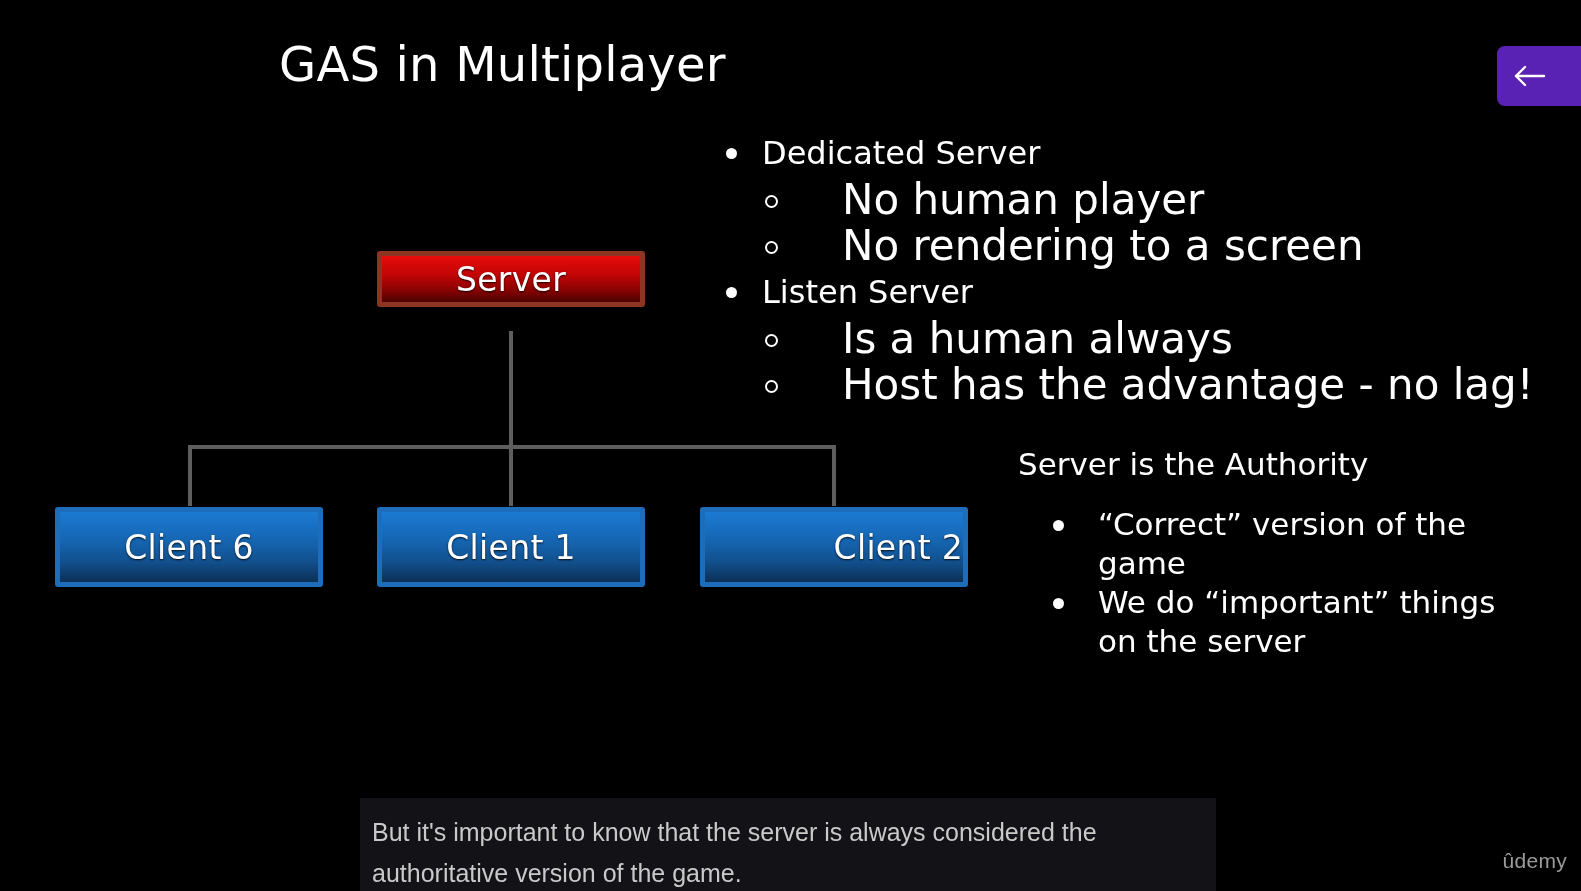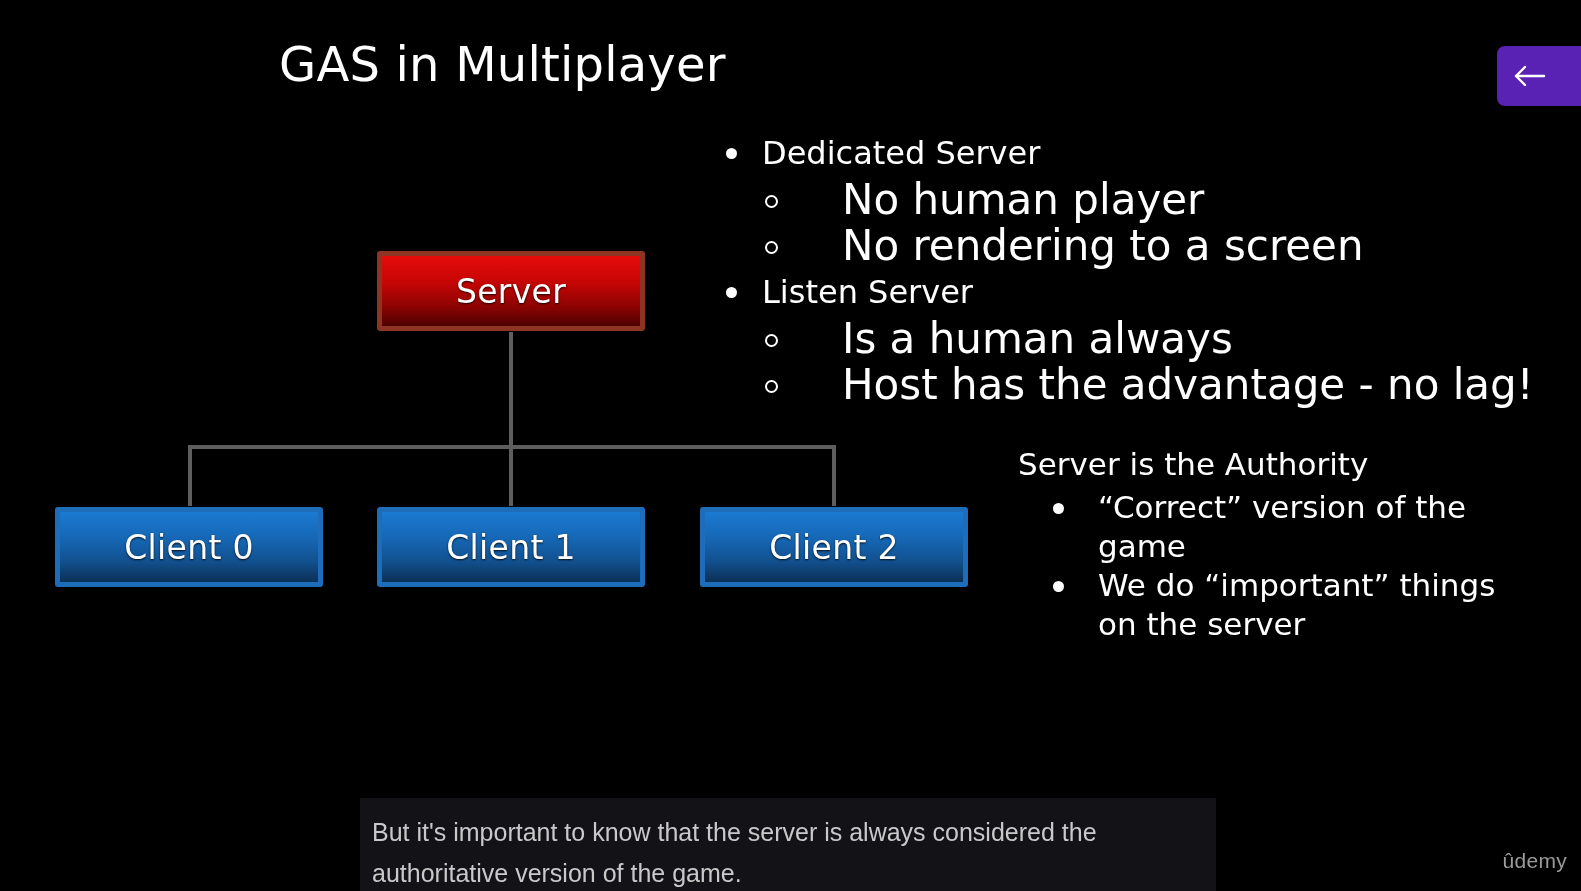--- a/index.html
+++ b/index.html
@@ -76,36 +76,36 @@
     font-size: 33px;
     font-weight: 400;
     color: #ffffff;
     text-shadow: 0 1px 2px rgba(0,0,0,0.85);
     letter-spacing: 0.3px;
   }
   #node-server {
     left: 377px;
     top: 251px;
     width: 268px;
-    height: 80px;
+    height: 56px;
     border: 5px solid #8e3423;
     background: linear-gradient(to bottom, #e70b0b 0%, #c60505 38%, #8e0303 72%, #4d0101 100%);
     box-shadow: 0 0 0 1px #000000;
   }
   .node-client {
     top: 507px;
     width: 268px;
     height: 80px;
     border: 5px solid #1d6dba;
     background: linear-gradient(to bottom, #1b7ad1 0%, #1668b7 36%, #12518f 70%, #0b3056 100%);
     box-shadow: 0 0 0 1px #000000;
   }
   #node-client-0 { left: 55px; }
   #node-client-1 { left: 377px; align-items: center; }
-  #node-client-2 { left: 700px; }
+  #node-client-2 { left: 700px; justify-content: flex-end; }
 
   .edge {
     position: absolute;
     background: #5e5e5e;
     z-index: 1;
   }
   #edge-server-trunk { left: 509px; top: 331px; width: 4px; height: 118px; }
   #edge-bus         { left: 188px; top: 445px; width: 648px; height: 4px; }
   #edge-drop-0      { left: 188px; top: 447px; width: 4px; height: 64px; }
   #edge-drop-1      { left: 509px; top: 447px; width: 4px; height: 64px; }
@@ -150,21 +150,21 @@
   #block-servers .lvl1 { font-size: 32px; line-height: 46px; margin-bottom: 1px; }
   #block-servers .lvl1 .marker { width: 62px; padding-top: 18px; }
   #block-servers .lvl2 { font-size: 42px; line-height: 45px; margin-bottom: 1px; }
   #block-servers .lvl2 .marker { width: 142px; padding-top: 18px; }
 
   #authority-heading {
     font-family: "DejaVu Sans", sans-serif;
     font-size: 31px;
     line-height: 42px;
     color: #ffffff;
-    margin-bottom: 3px;
+    margin-bottom: 20px;
   }
   #block-authority .lvl1 { font-size: 31px; line-height: 39px; }
   #block-authority .lvl1 .marker { width: 80px; padding-top: 15px; }
   #block-authority .li-text { flex: 1 1 auto; }
 
   
   #caption {
     position: absolute;
     left: 360px;
     top: 798px;
@@ -213,21 +213,21 @@
     <div class="edge" id="edge-server-trunk"></div>
     <div class="edge" id="edge-bus"></div>
     <div class="edge" id="edge-drop-0"></div>
     <div class="edge" id="edge-drop-1"></div>
     <div class="edge" id="edge-drop-2"></div>
 
     <div class="node" id="node-server">
       <span class="node-label">Server</span>
     </div>
     <div class="node node-client" id="node-client-0">
-      <span class="node-label">Client 0</span>
+      <span class="node-label">Client 6</span>
     </div>
     <div class="node node-client" id="node-client-1">
       <span class="node-label">Client 1</span>
     </div>
     <div class="node node-client" id="node-client-2">
       <span class="node-label">Client 2</span>
     </div>
   </div>
 
   <div class="bullet-block" id="block-servers">

